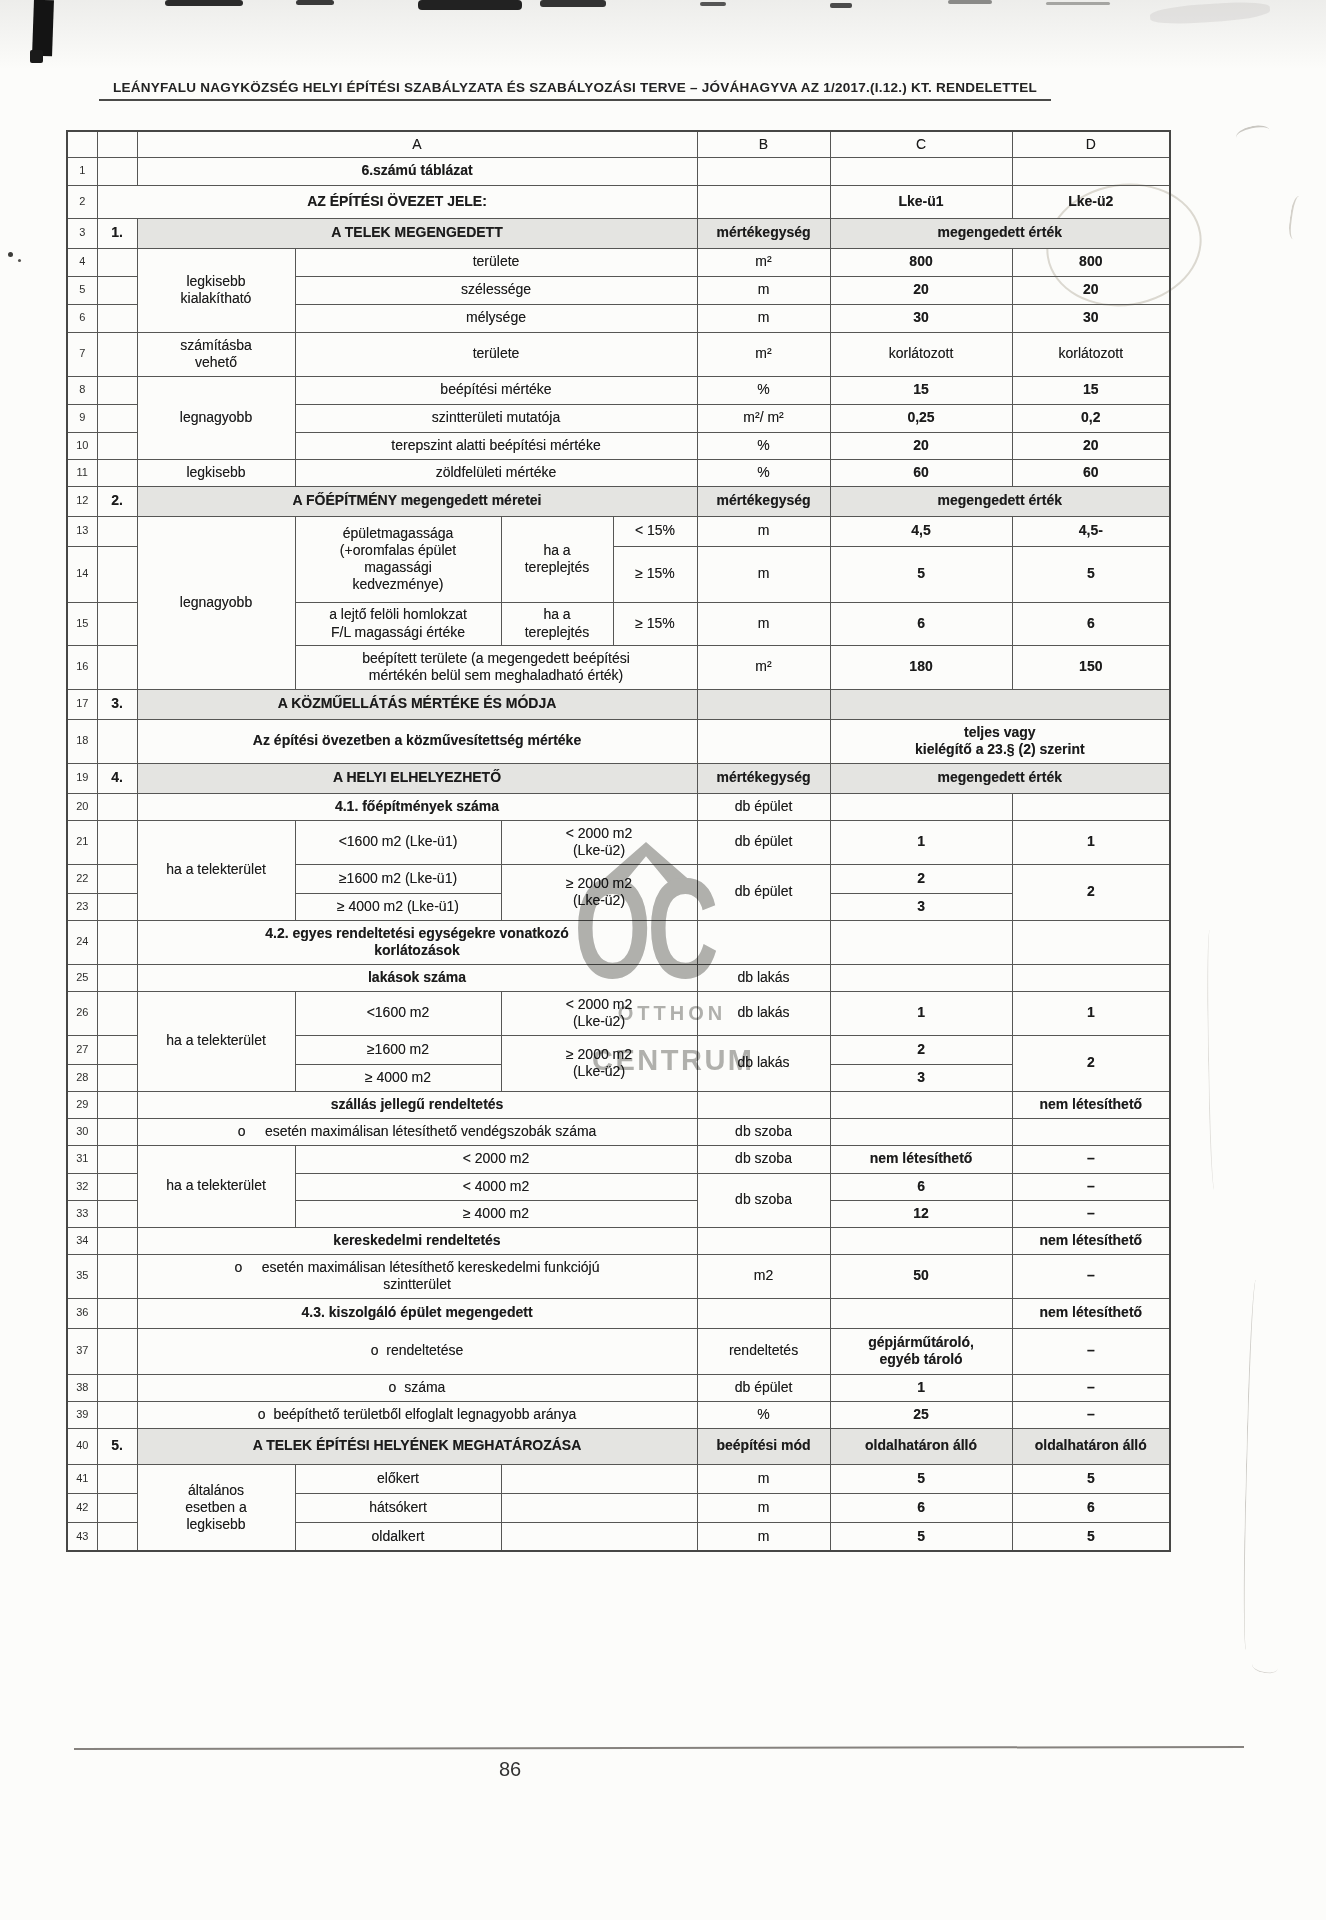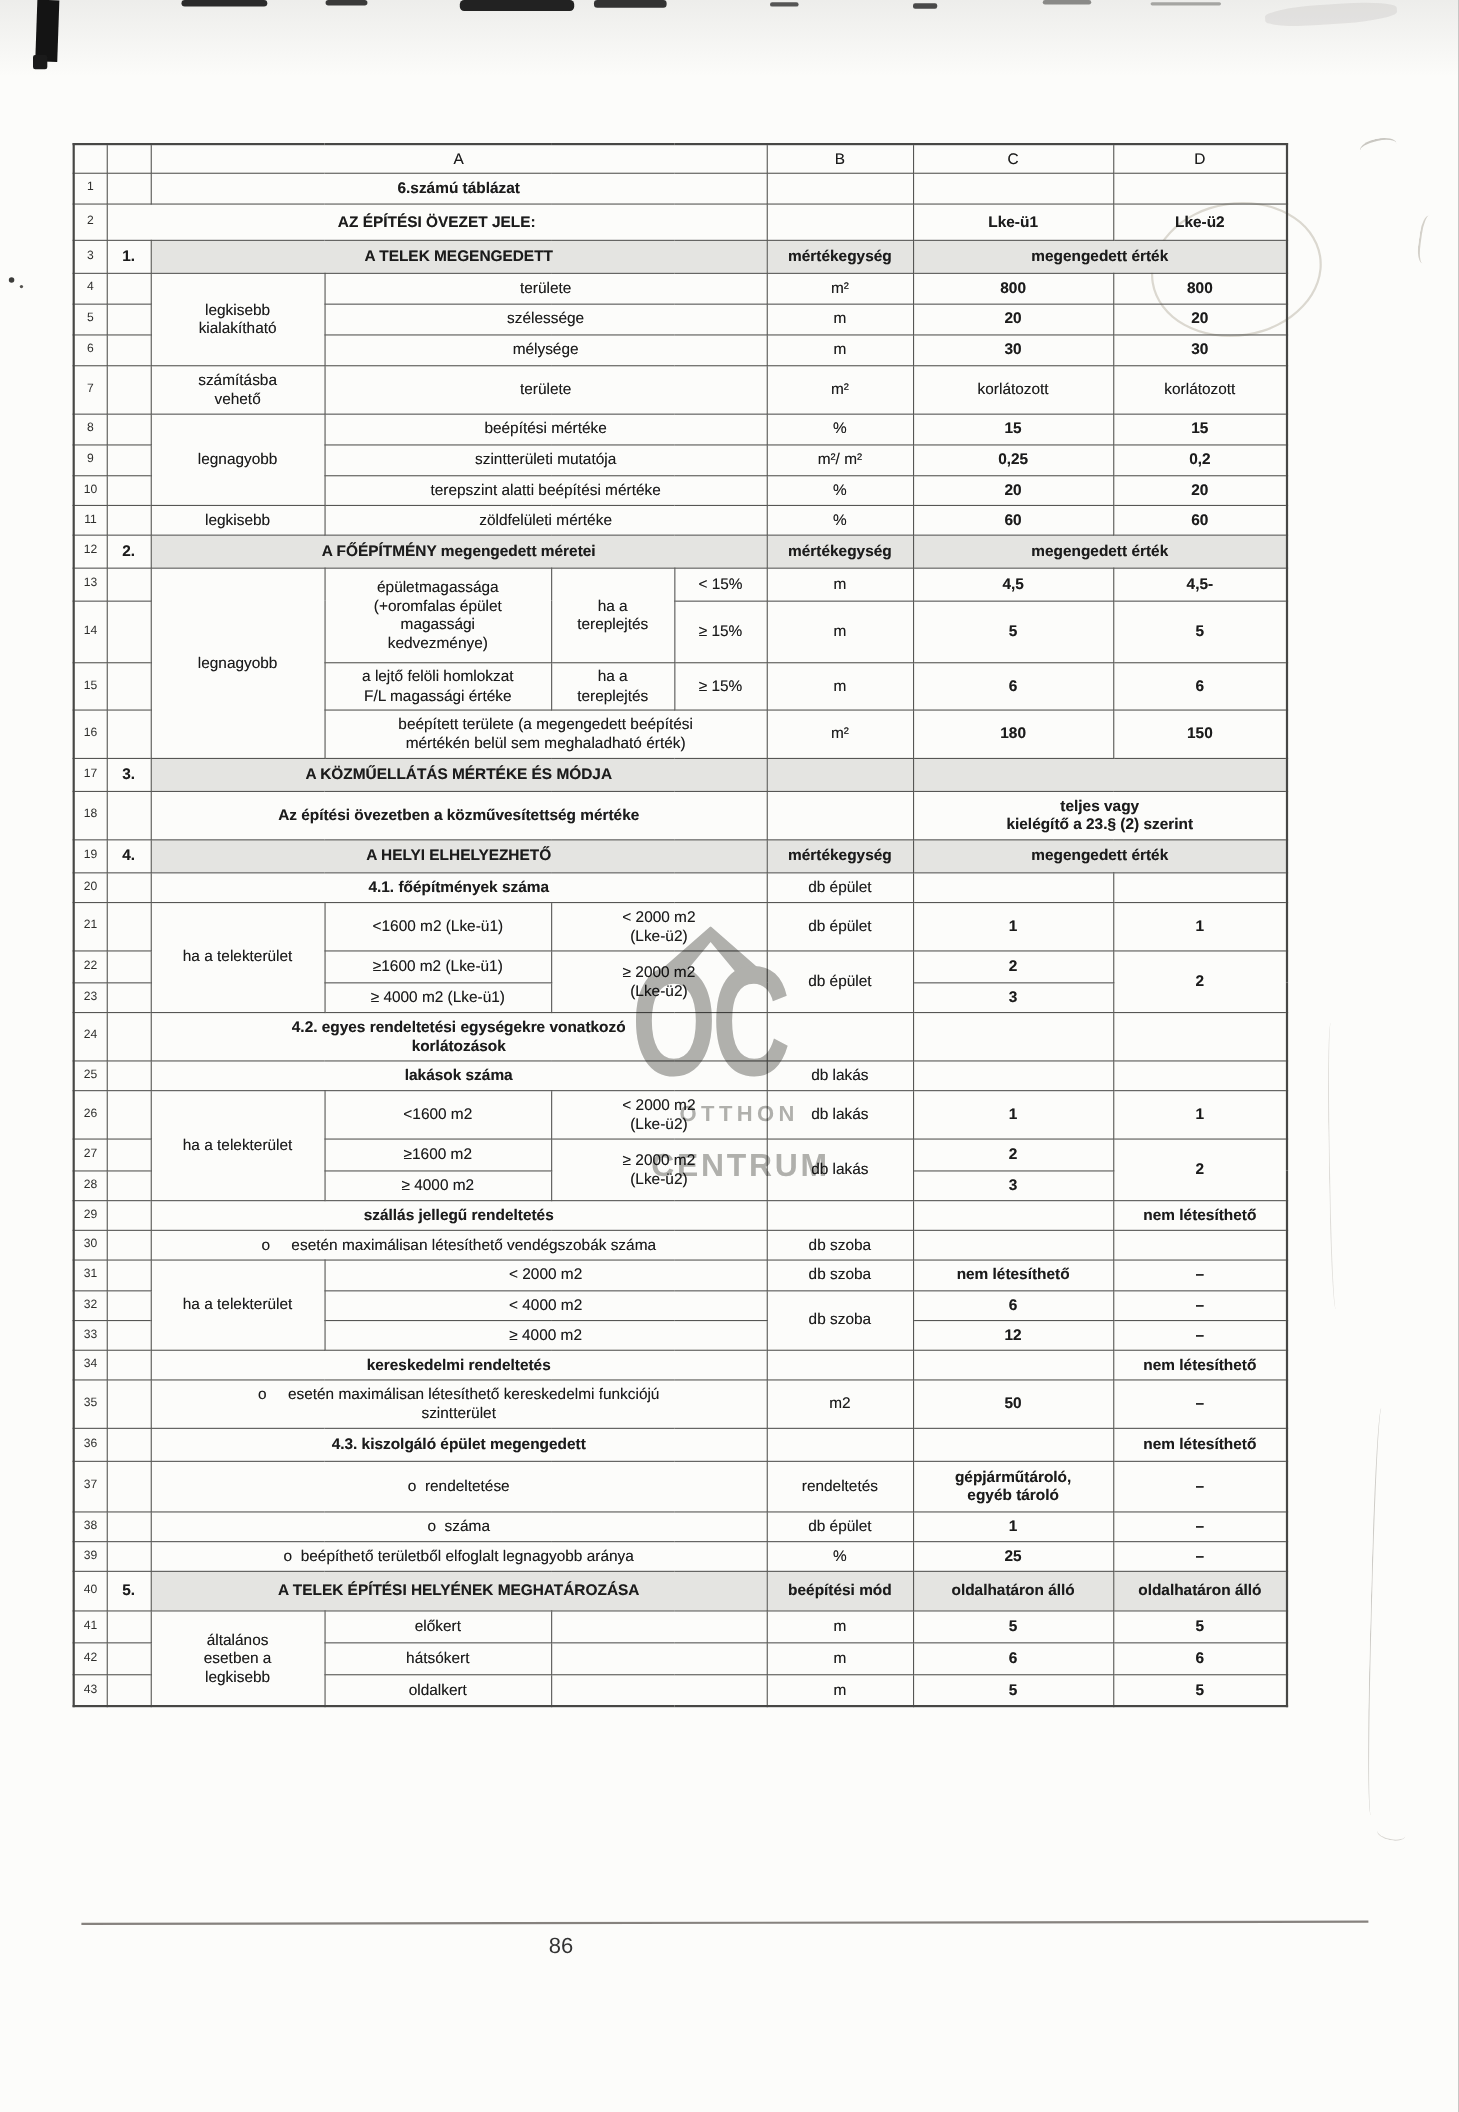--- a/index.html
+++ b/index.html
@@ -99,20 +99,23 @@
   <div class="art a-d8"></div>
   <div class="art a-tr"></div>
   <div class="art a-dots"></div>
   <div class="art a-stamp"></div>
   <div class="art a-sq1"></div>
   <div class="art a-sq2"></div>
   <div class="art a-sq3"></div>
   <div class="art a-sq4"></div>
   <div class="art a-sq5"></div>
 
+  <div class="doc-title">
+    <span>LEÁNYFALU NAGYKÖZSÉG HELYI ÉPÍTÉSI SZABÁLYZATA ÉS SZABÁLYOZÁSI TERVE – JÓVÁHAGYVA AZ 1/2017.(I.12.) KT. RENDELETTEL</span>
+  </div>
 
   <div class="tbl-wrap">
     <table class="reg">
       <colgroup>
         <col style="width:30px">
           <col style="width:40px">
         <col style="width:158px">
           <col style="width:206px">
           <col style="width:112px">
           <col style="width:84px">

